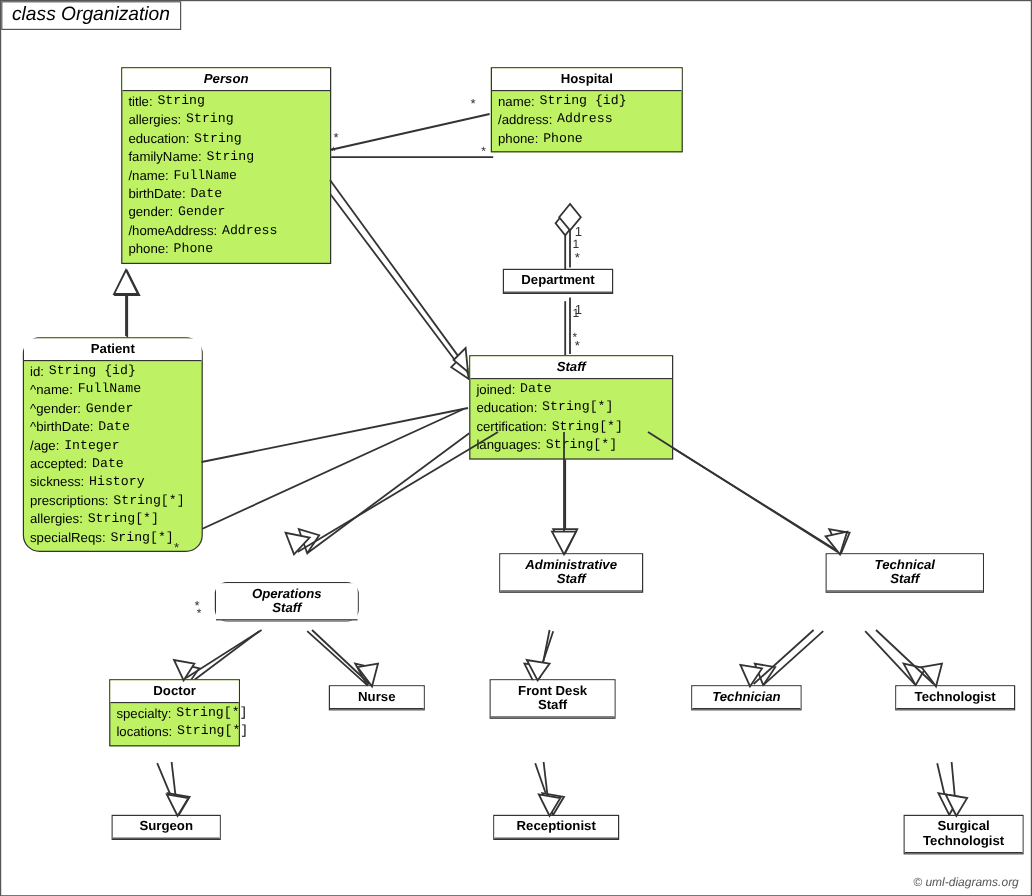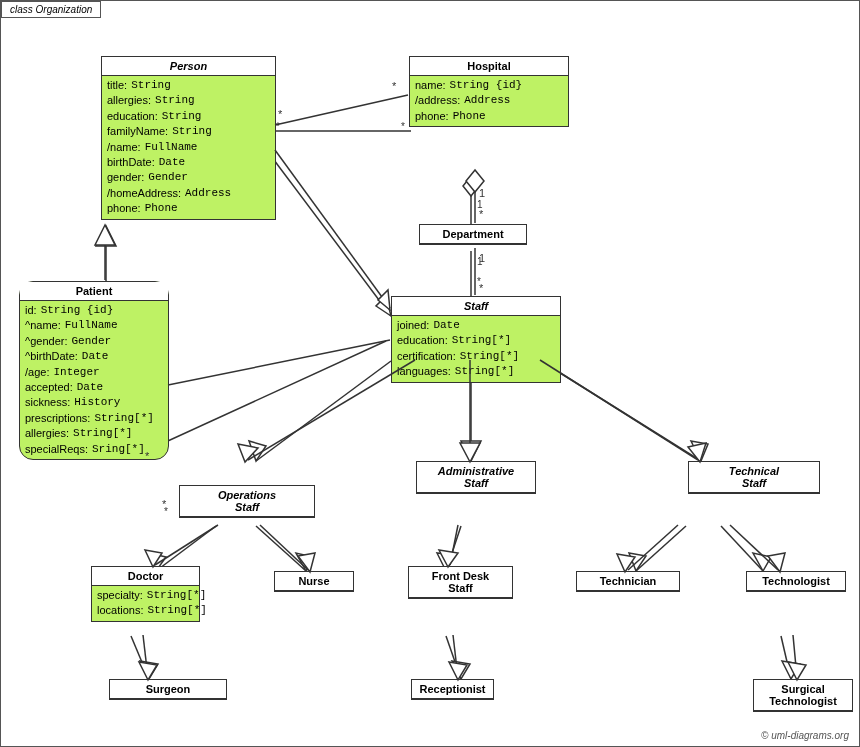--- a/index.html
+++ b/index.html
@@ -18,21 +18,21 @@
       height: 747px;
       background: #fff;
       border: 1px solid #555;
     }
     .diagram-title {
       position: absolute;
       top: 0; left: 0;
       border: 1px solid #555;
       background: #fff;
       padding: 2px 8px;
-      font-size: 10px;
+      font-size: 16px;
       font-style: italic;
     }
     .uml-box {
       position: absolute;
       border: 1.5px solid #333;
       background: #bef264;
       font-size: 11px;
     }
     .uml-box .box-title {
       text-align: center;
@@ -197,21 +197,21 @@
           <span class="attr-name">/address:</span>
           <span class="attr-type">Address</span>
         </div>
       <div class="attr-row">
           <span class="attr-name">phone:</span>
           <span class="attr-type">Phone</span>
         </div>
     </div>
   </div>
 
-  <div class="uml-box" style="left:418px; top:223px; width:108px; text-align:center;">
+  <div class="uml-box" style="left:418px; top:223px; width:92px; text-align:center;">
     <div class="box-title">Department</div>
   </div>
 
   <div class="uml-box" style="left:390px; top:295px; width:170px;">
     <div class="box-title italic">Staff</div>
     <div class="box-body">
       <div class="attr-row">
           <span class="attr-name">joined:</span>
           <span class="attr-type">Date</span>
         </div>
@@ -269,21 +269,21 @@
           <span class="attr-name">allergies:</span>
           <span class="attr-type">String[*]</span>
         </div>
       <div class="attr-row">
           <span class="attr-name">specialReqs:</span>
           <span class="attr-type">Sring[*]</span>
         </div>
     </div>
   </div>
 
-  <div class="uml-box" style="left:178px; top:484px; width:136px; text-align:center;">
+  <div class="uml-box" style="left:178px; top:484px; width:120px; text-align:center;border-radius:10px;">
     <div class="box-title italic"><em>Operations<br>Staff</em></div>
   </div>
 
   <div class="uml-box" style="left:415px; top:460px; width:120px; text-align:center;">
     <div class="box-title italic"><em>Administrative<br>Staff</em></div>
   </div>
 
   <div class="uml-box" style="left:648px; top:460px; width:132px; text-align:center;margin-left:39px;">
     <div class="box-title italic"><em>Technical<br>Staff</em></div>
   </div>
@@ -303,33 +303,33 @@
   </div>
 
   <div class="uml-box" style="left:273px; top:570px; width:80px; text-align:center;">
     <div class="box-title">Nurse</div>
   </div>
 
   <div class="uml-box" style="left:407px; top:565px; width:105px; text-align:center;">
     <div class="box-title">Front Desk<br>Staff</div>
   </div>
 
-  <div class="uml-box" style="left:575px; top:570px; width:104px; text-align:center;">
+  <div class="uml-box" style="left:575px; top:570px; width:92px; text-align:center;font-style:italic;">
     <div class="box-title">Technician</div>
   </div>
 
   <div class="uml-box" style="left:745px; top:570px; width:100px; text-align:center;">
     <div class="box-title">Technologist</div>
   </div>
 
-  <div class="uml-box" style="left:108px; top:678px; width:118px; text-align:center;">
+  <div class="uml-box" style="left:92px; top:678px; width:91px; text-align:center;">
     <div class="box-title">Surgeon</div>
   </div>
 
-  <div class="uml-box" style="left:410px; top:678px; width:83px; text-align:center;">
+  <div class="uml-box" style="left:410px; top:678px; width:105px; text-align:center;">
     <div class="box-title">Receptionist</div>
   </div>
 
   <div class="uml-box" style="left:752px; top:678px; width:100px; text-align:center;">
     <div class="box-title">Surgical<br>Technologist</div>
   </div>
 
   <div class="copyright">© uml-diagrams.org</div>
 </div>
 

